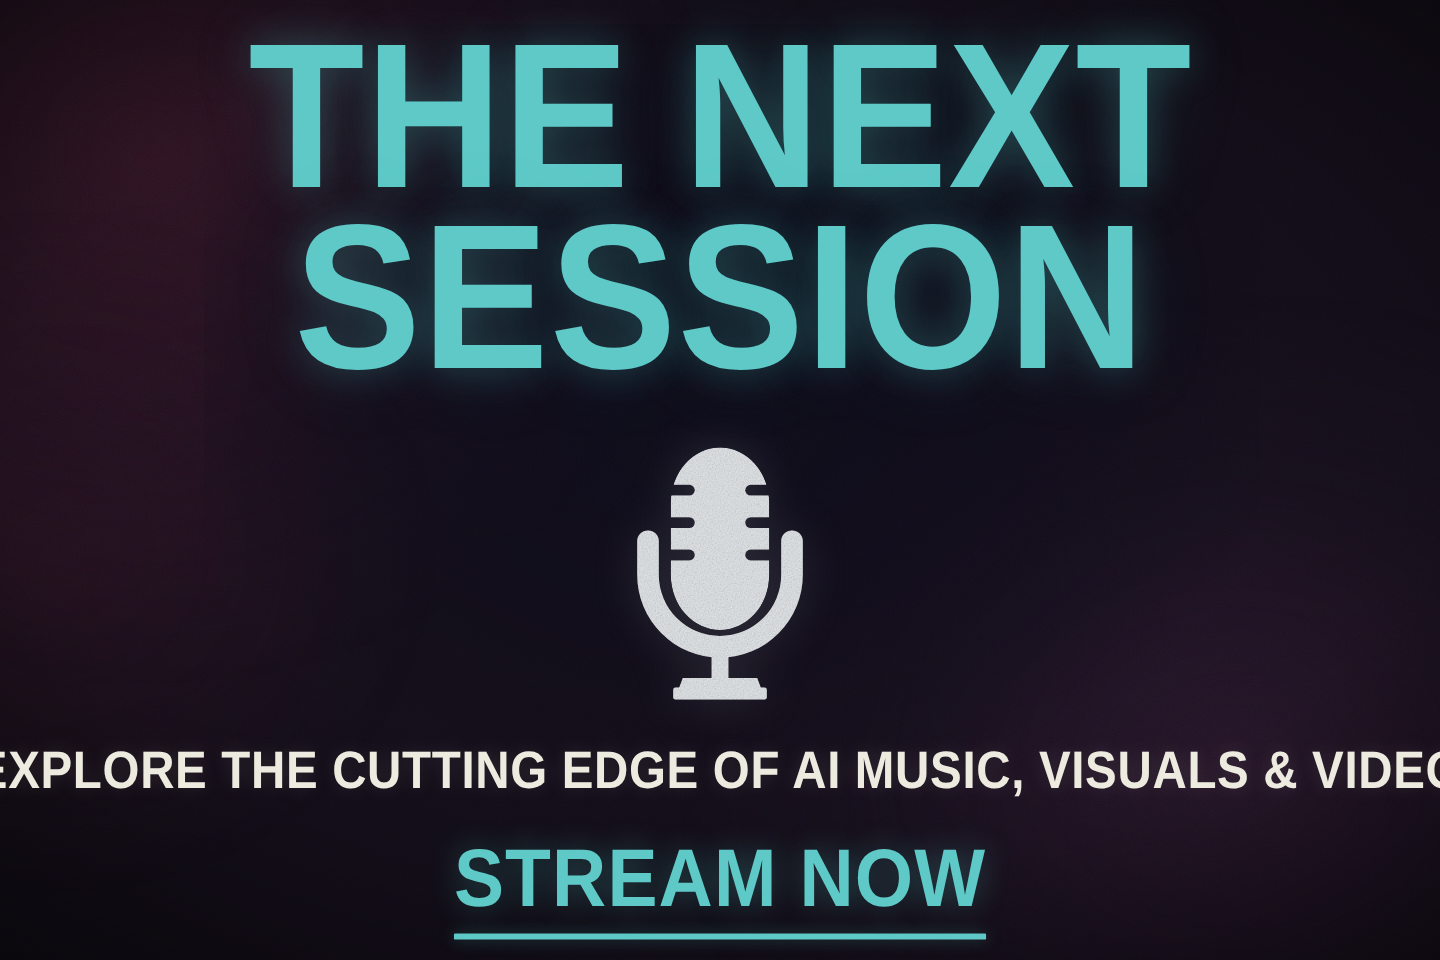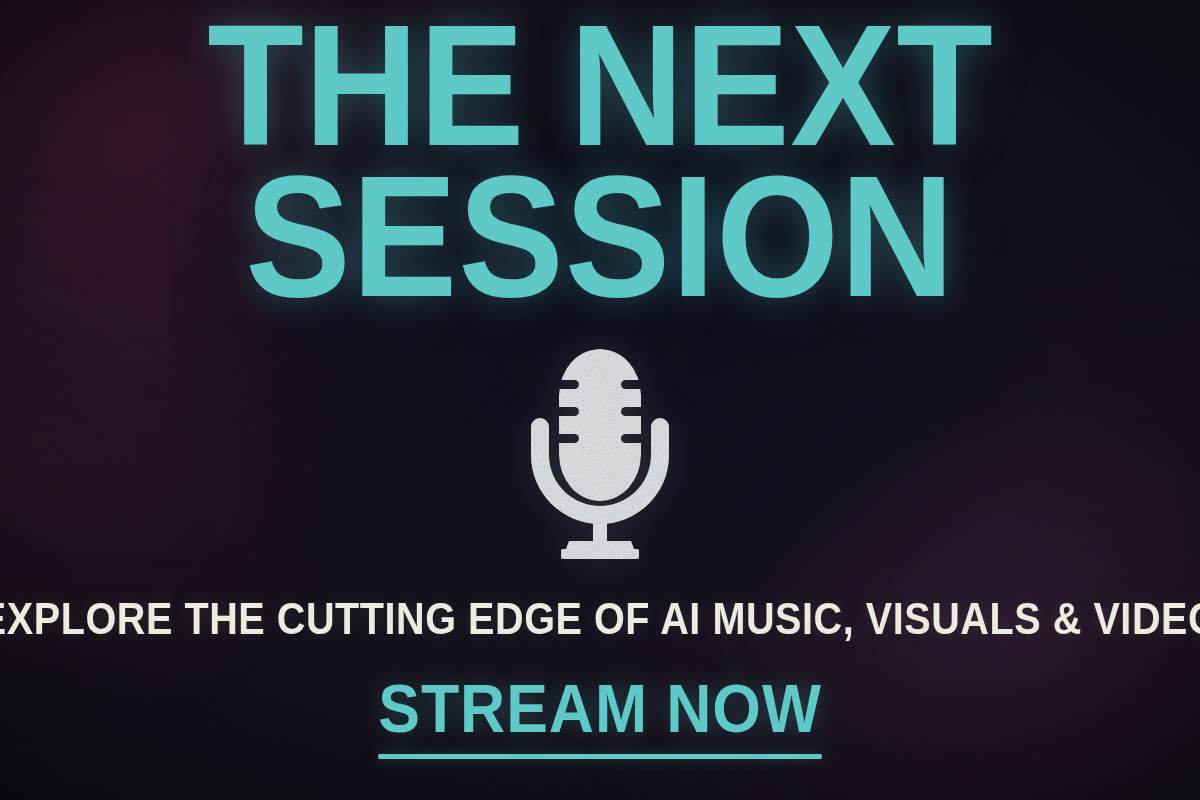--- a/index.html
+++ b/index.html
@@ -67,21 +67,21 @@
   
   .content {
     position: absolute;
     inset: 0;
     display: flex;
     flex-direction: column;
     align-items: center;
   }
 
   .headline {
-    margin: 4px;
+    margin: 16px;
     text-align: center;
     color: #5EC9C6;
     font-family: "Liberation Sans Narrow", "Liberation Sans", sans-serif;
     font-weight: 700;
     letter-spacing: 0.5px;
     line-height: 0.88;
     text-shadow: 0 0 34px rgba(78,198,194,0.30), 0 0 72px rgba(60,170,170,0.16);
   }
   .headline-line {
     display: block;

